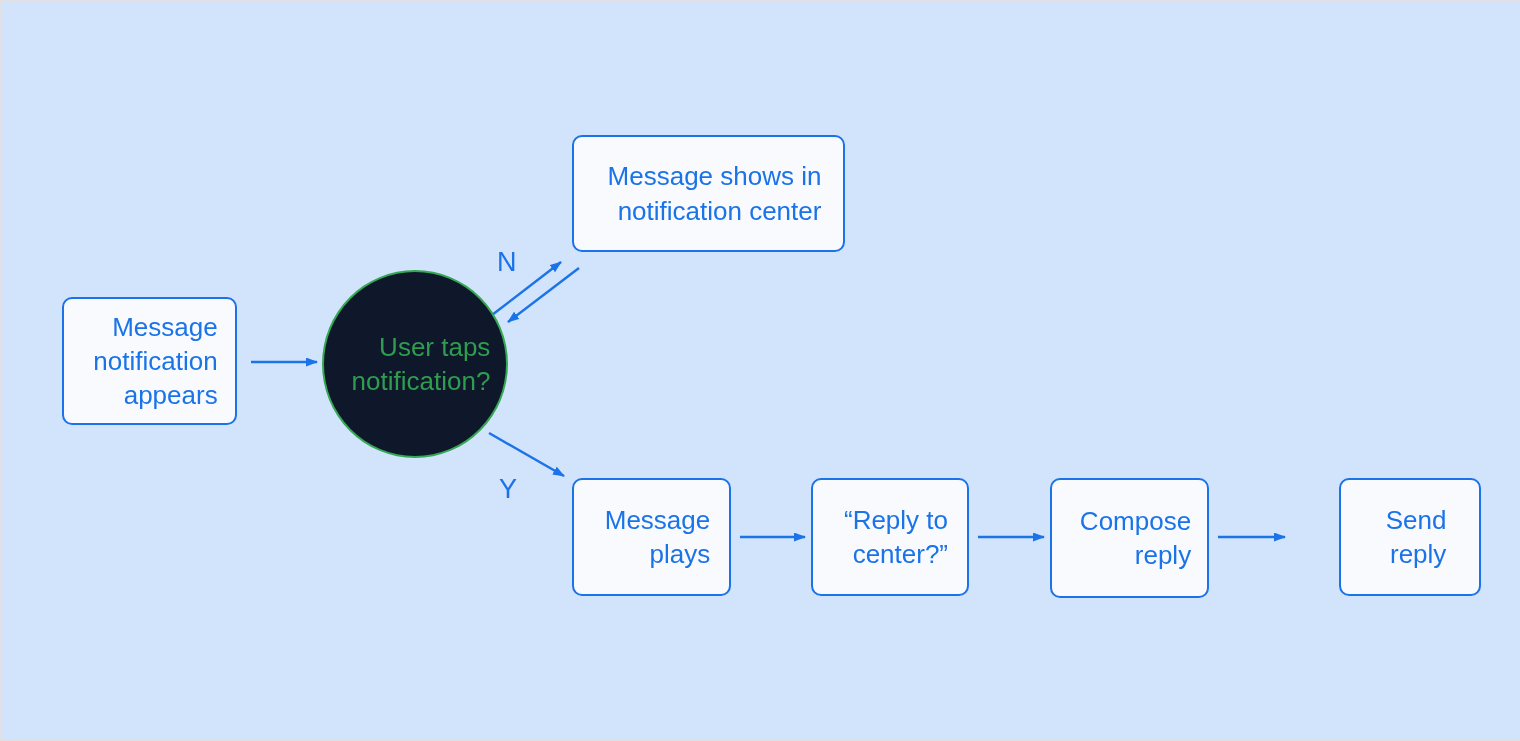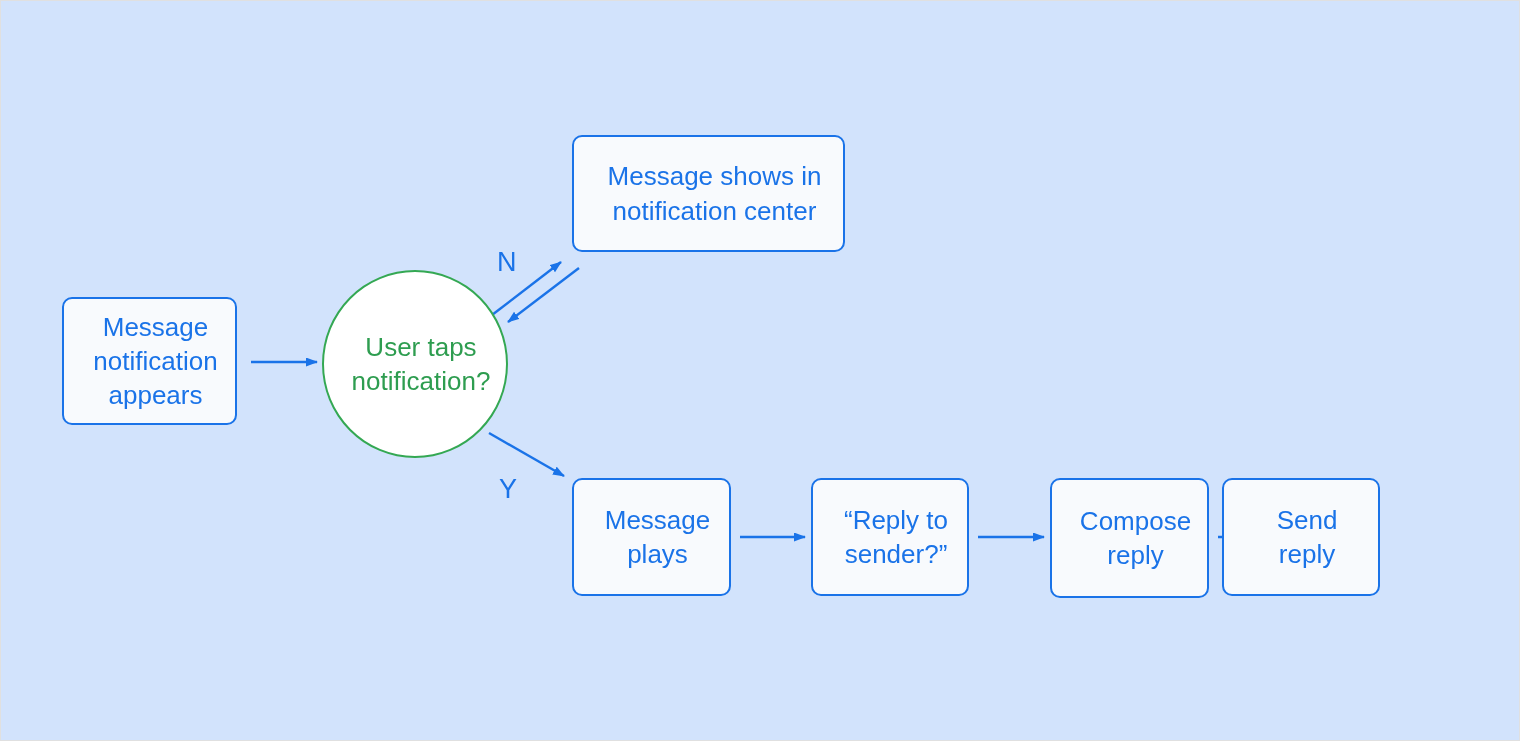--- a/index.html
+++ b/index.html
@@ -20,53 +20,53 @@
     left: 0; top: 0;
     width: 1518px;
     height: 739px;
     pointer-events: none;
   }
   .node {
     position: absolute;
     display: flex;
     align-items: center;
     justify-content: center;
-    text-align: center;
+    text-align: right;
     white-space: pre-line;
     font-size: 26px;
     line-height: 1.32;
     box-sizing: border-box;
     padding-left: 12px;
   }
   .process {
     background: #f8fafd;
     border: 2px solid #1a73e8;
     border-radius: 10px;
     color: #1a73e8;
   }
   .decision {
-    background: #ffffff;
+    background: #0f172a;
     border: 2px solid #34a853;
     border-radius: 50%;
     color: #2e9d50;
   }
   .edge-label {
     position: absolute;
     color: #1a73e8;
     font-size: 27px;
     line-height: 1;
   }
   
   .n-start     { left: 61px;   top: 296px; width: 175px; height: 128px; }
   .n-decision  { left: 321px;  top: 269px; width: 186px; height: 188px; }
   .n-notif     { left: 571px;  top: 134px; width: 273px; height: 117px; }
   .n-plays     { left: 571px;  top: 477px; width: 159px; height: 118px; }
   .n-reply     { left: 810px;  top: 477px; width: 158px; height: 118px; }
   .n-compose   { left: 1049px; top: 477px; width: 159px; height: 120px; }
-  .n-send      { left: 1221px; top: 477px; width: 158px; height: 118px; }
+  .n-send      { left: 1338px; top: 477px; width: 142px; height: 118px; }
   .l-no  { left: 496px; top: 248px; }
   .l-yes { left: 498px; top: 475px; }
 </style>
 </head>
 <body>
 
 <div class="canvas">
 
   <svg class="arrows" viewBox="0 0 1518 739" xmlns="http://www.w3.org/2000/svg">
     <defs>
@@ -92,21 +92,21 @@
   <div class="node decision n-decision">User taps
 notification?</div>
 
   <div class="node process n-notif">Message shows in
 notification center</div>
 
   <div class="node process n-plays">Message
 plays</div>
 
   <div class="node process n-reply">“Reply to
-sender?”</div>
+center?”</div>
 
   <div class="node process n-compose">Compose
 reply</div>
 
   <div class="node process n-send">Send
 reply</div>
 
   <div class="edge-label l-no">N</div>
 
   <div class="edge-label l-yes">Y</div>

